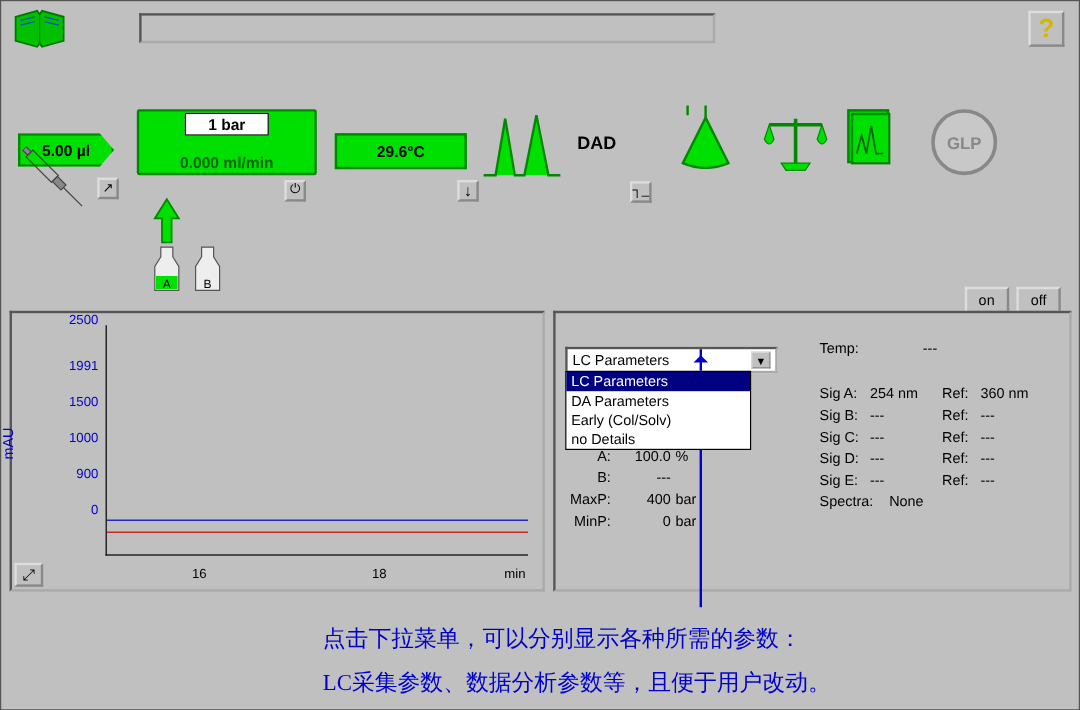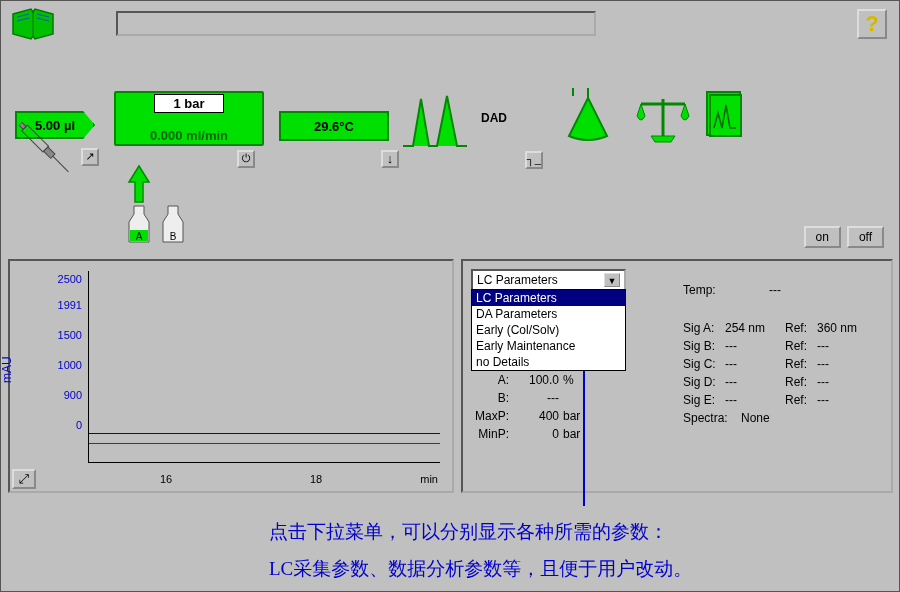--- a/index.html
+++ b/index.html
@@ -9,49 +9,49 @@
   .title-field { position:absolute; left:115px; top:10px; width:480px; height:25px; background:#c0c0c0; border:2px inset #aaa; }
   .help-icon { position:absolute; right:12px; top:8px; width:30px; height:30px; border:2px outset #ddd; background:#c0c0c0; display:flex; align-items:center; justify-content:center; font-size:22px; color:#d4b800; font-weight:bold; cursor:pointer; }
   .modules { position:absolute; left:0; top:55px; width:100%; height:200px; }
   .inj-vol { position:absolute; left:14px; top:55px; width:80px; height:28px; background:#00e000; border:2px solid #008800; display:flex; align-items:center; justify-content:center; font-weight:bold; font-size:13px; cursor:pointer; clip-path: polygon(0 0, 85% 0, 100% 50%, 85% 100%, 0 100%); }
   .pump-box { position:absolute; left:113px; top:35px; width:150px; height:55px; background:#00e000; border:2px solid #008800; border-radius:2px; display:flex; flex-direction:column; align-items:center; justify-content:center; }
   .pump-pressure { background:#fff; border:1px solid #000; padding:1px 18px; font-weight:bold; font-size:13px; margin-bottom:15px; }
   .pump-flow { color:#006600; font-weight:bold; font-size:13px; }
   .temp-box { position:absolute; left:278px; top:55px; width:110px; height:30px; background:#00e000; border:2px solid #008800; display:flex; align-items:center; justify-content:center; font-weight:bold; font-size:13px; cursor:pointer; }
   .dad-box { position:absolute; left:400px; top:35px; width:120px; height:60px; display:flex; align-items:center; cursor:pointer; }
   .dad-peaks { fill:#00e000; stroke:#008800; stroke-width:2; }
-  .dad-label { position:absolute; left:480px; top:55px; font-size:12px; font-weight:bold; }
+  .dad-label { position:absolute; left:480px; top:55px; font-size:15px; font-weight:bold; }
   .cone-icon { position:absolute; left:562px; top:30px; cursor:pointer; }
   .balance-icon { position:absolute; left:632px; top:38px; cursor:pointer; }
   .report-icon { position:absolute; left:705px; top:35px; width:35px; height:45px; background:#00e000; border:2px solid #008800; cursor:pointer; }
   .glp-icon { position:absolute; left:775px; top:35px; width:55px; height:55px; border-radius:50%; background:#c8c8c8; border:3px solid #888; display:flex; align-items:center; justify-content:center; color:#888; font-weight:bold; font-size:14px; cursor:pointer; }
   .syringe { position:absolute; left:8px; top:85px; transform:rotate(45deg); }
   .expand1 { position:absolute; left:80px; top:92px; width:18px; height:18px; border:2px outset #ddd; background:#c0c0c0; font-size:11px; text-align:center; cursor:pointer; }
   .power1 { position:absolute; left:236px; top:94px; width:18px; height:18px; border:2px outset #ddd; background:#c0c0c0; font-size:11px; text-align:center; cursor:pointer; }
   .arrow1 { position:absolute; left:380px; top:94px; width:18px; height:18px; border:2px outset #ddd; background:#c0c0c0; font-size:13px; text-align:center; cursor:pointer; line-height:14px; }
   .step1 { position:absolute; left:524px; top:95px; width:18px; height:18px; border:2px outset #ddd; background:#c0c0c0; font-size:11px; text-align:center; cursor:pointer; }
   .bottle { position:absolute; width:28px; height:42px; cursor:pointer; }
   .bottle-a { left:124px; top:148px; }
   .bottle-b { left:158px; top:148px; }
   .bottle svg { width:100%; height:100%; }
   .arrow-up { position:absolute; left:126px; top:108px; }
-  .onoff { position:absolute; right:15px; top:225px; display:flex; gap:6px; }
+  .onoff { position:absolute; right:15px; top:238px; display:flex; gap:6px; }
   .onoff button { border:2px outset #ddd; background:#c0c0c0; padding:2px 10px; font-size:12px; cursor:pointer; }
   .panel { position:absolute; border:2px inset #aaa; background:#c0c0c0; }
   .chart-panel { left:7px; top:258px; width:446px; height:234px; }
   .param-panel { left:460px; top:258px; width:432px; height:234px; padding:8px; }
   .chart-area { position:relative; width:100%; height:100%; }
   .y-label { position:absolute; left:4px; top:50%; transform:rotate(-90deg) translate(0,-50%); transform-origin:left center; font-size:12px; color:#0000cc; }
   .y-tick { position:absolute; left:42px; font-size:11px; color:#0000cc; text-align:right; width:30px; }
   .x-tick { position:absolute; bottom:6px; font-size:11px; }
   .plot { position:absolute; left:78px; top:10px; right:12px; bottom:28px; border-left:1px solid #000; border-bottom:1px solid #000; }
   .line-blue { position:absolute; left:0; width:100%; top:85%; height:1px; background:#0000cc; }
   .line-red { position:absolute; left:0; width:100%; top:90%; height:1px; background:#cc0000; }
   .zoom-btn { position:absolute; left:2px; bottom:2px; width:24px; height:20px; border:2px outset #ddd; background:#c0c0c0; font-size:13px; text-align:center; cursor:pointer; line-height:16px; }
-  .dropdown-wrap { position:relative; width:155px; }
+  .dropdown-wrap { position:relative; width:177px;margin-top:20px; }
   .dropdown-sel { border:2px inset #aaa; background:#fff; padding:2px 4px; font-size:12px; display:flex; justify-content:space-between; align-items:center; cursor:pointer; }
   .dropdown-arrow { background:#c0c0c0; border:1px outset #ddd; width:16px; height:14px; text-align:center; font-size:9px; line-height:14px; }
   .dropdown-list { position:absolute; left:0; top:20px; width:155px; border:1px solid #000; background:#fff; z-index:10; }
   .dropdown-item { padding:1px 4px; font-size:12px; cursor:pointer; }
   .dropdown-item.selected { background:#000080; color:#fff; }
   .param-row { position:absolute; font-size:12px; display:flex; }
   .param-row span { display:inline-block; }
   .param-col-left { left:12px; width:200px; }
   .param-col-right { left:220px; width:200px; }
   .pk { width:40px; text-align:right; padding-right:6px; }
@@ -144,31 +144,32 @@
         <path d="M48 22 Q52 30 56 22 L52 10 Z" fill="#00e000" stroke="#008800"></path>
         <path d="M18 42 L42 42 L38 48 L22 48 Z" fill="#00e000" stroke="#008800"></path>
       </svg>
   </div>
   <div class="report-icon">
     <svg width="35" height="45" viewBox="0 0 35 45">
         <rect x="2" y="2" width="31" height="41" fill="#00e000" stroke="#008800" stroke-width="2"></rect>
         <path d="M6 35 L10 20 L14 35 L18 12 L22 35 L28 35" fill="none" stroke="#006600" stroke-width="1.5"></path>
       </svg>
   </div>
+  <div class="glp-icon">GLP</div>
 </div>
 
 <div class="onoff">
   <button>on</button>
   <button>off</button>
 </div>
 
 <div class="panel chart-panel">
   <div class="chart-area">
     <span class="y-label">mAU</span>
-    <span class="y-tick" style="top:12px">2500</span>
+    <span class="y-tick" style="top:0">2500</span>
     <span class="y-tick" style="top:38px">1991</span>
     <span class="y-tick" style="top:68px">1500</span>
     <span class="y-tick" style="top:98px">1000</span>
     <span class="y-tick" style="top:128px">900</span>
     <span class="y-tick" style="top:158px">0</span>
     <div class="plot">
       <div class="line-blue"></div>
       <div class="line-red"></div>
     </div>
     <span class="x-tick" style="left:150px">16</span>
@@ -181,21 +182,20 @@
 <div class="panel param-panel">
   <div class="dropdown-wrap">
     <div class="dropdown-sel">
       <span>LC Parameters</span>
       <span class="dropdown-arrow">▼</span>
     </div>
     <div class="dropdown-list">
       <div class="dropdown-item selected">LC Parameters</div>
       <div class="dropdown-item">DA Parameters</div>
       <div class="dropdown-item">Early (Col/Solv)</div>
-      <div class="dropdown-item">Early Maintenance</div>
       <div class="dropdown-item">no Details</div>
     </div>
   </div>
 
   <div class="param-row param-col-right" style="top:22px">
     <span class="sk">Temp:</span>
       <span class="sv" style="text-align:center;width:100px">---</span>
   </div>
 
   <div class="param-row param-col-left" style="top:112px">

